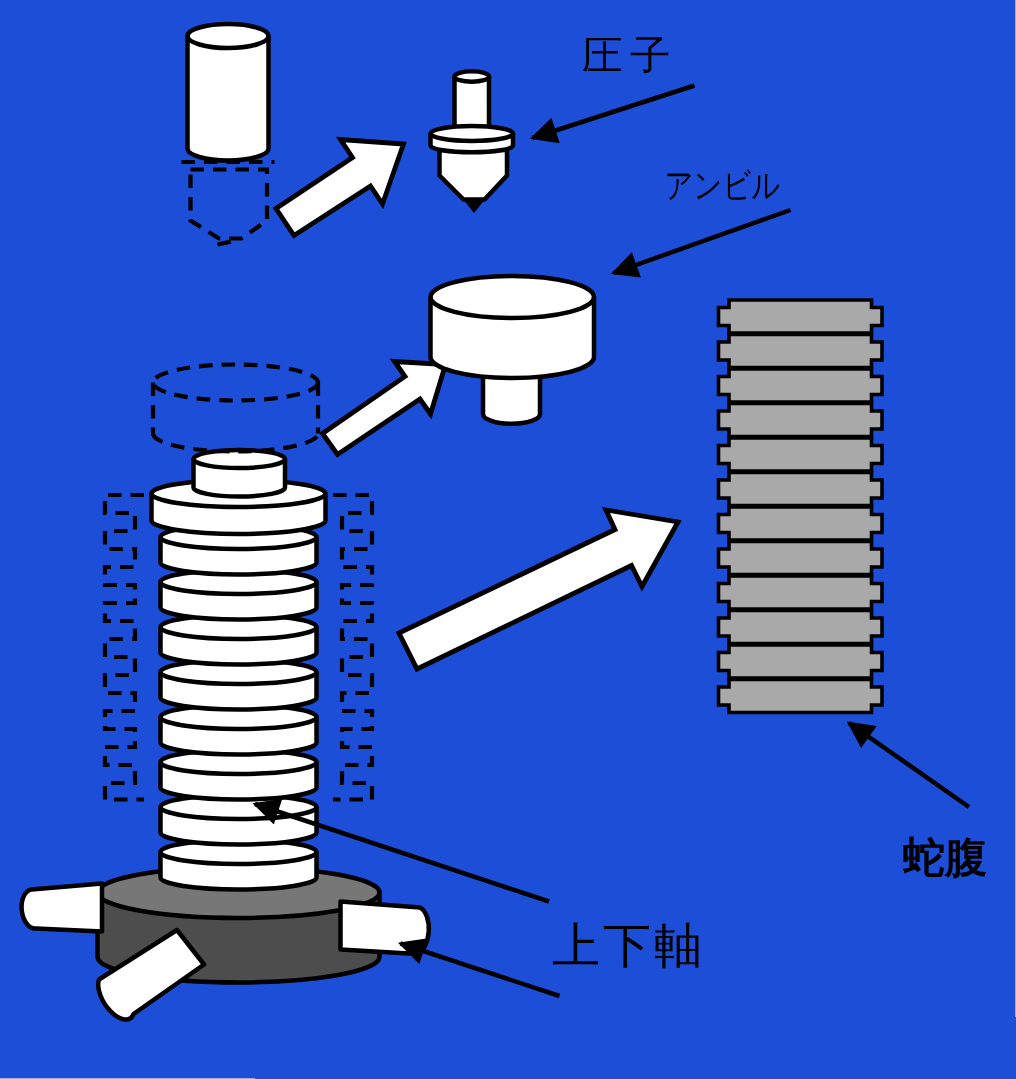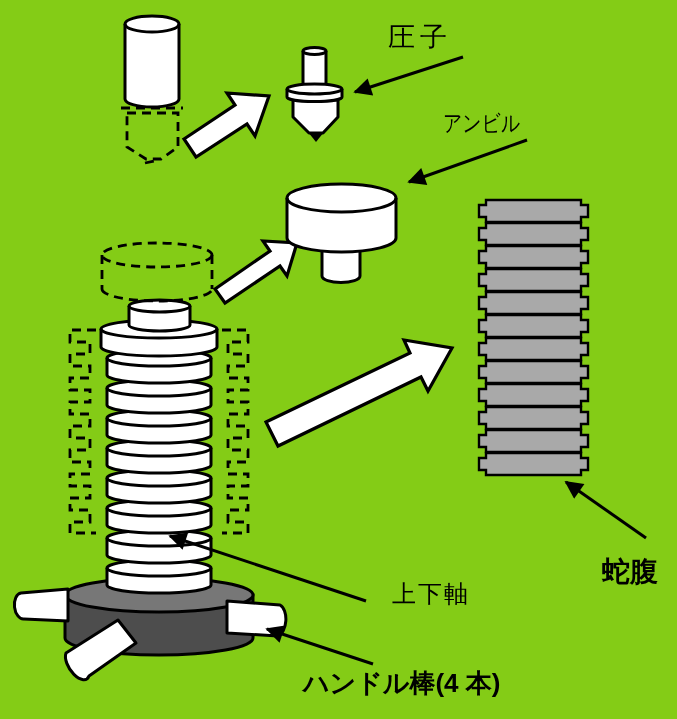--- a/index.html
+++ b/index.html
@@ -1,35 +1,35 @@
 <!DOCTYPE html>
 <html><head>
 <meta charset="utf-8">
 <style>
   html,body{margin:0;padding:0;background:#fff;}
-  .canvas{position:relative;width:677px;height:719px;background:#84cc16;overflow:hidden;
+  .canvas{position:relative;width:677px;height:719px;background:#1d4ed8;overflow:hidden;
           font-family:"Liberation Serif","DejaVu Serif",serif;}
   svg{position:absolute;left:0;top:0;}
   
   .w   {fill:#fff;stroke:#000;stroke-width:3;stroke-linejoin:round;}
   .blk {fill:#fff;stroke:#000;stroke-width:3.2;stroke-linejoin:miter;}
   .nf  {fill:none;stroke:#000;stroke-width:3;}
   .dash{fill:none;stroke:#000;stroke-width:2.8;stroke-dasharray:9 6;stroke-linejoin:miter;}
   .ln  {fill:none;stroke:#000;stroke-width:3;}
   .slat{stroke:#000;stroke-width:2.4;stroke-linejoin:miter;}
   .base-outline{stroke:#000;stroke-width:3;}
   .tip {fill:#000;stroke:none;}
   
   .lbl{position:absolute;color:#000;white-space:nowrap;line-height:1;}
   .lbl.serif{font-family:"Liberation Serif","DejaVu Serif",serif;}
   .lbl.gothic{font-family:"Liberation Sans","DejaVu Sans",sans-serif;font-weight:700;}
   .lbl-indenter{left:388px;top:24px;font-size:27px;letter-spacing:5px;}
   .lbl-anvil{left:443px;top:112px;font-size:23px;transform:scaleX(.82);transform-origin:left top;}
   .lbl-bellows{left:602px;top:558px;font-size:28px;}
-  .lbl-shaft{left:368px;top:582px;font-size:24px;letter-spacing:2px;margin-left:24px;}
+  .lbl-shaft{left:368px;top:614px;font-size:32px;letter-spacing:2px;}
   .lbl-handle{left:303px;top:670px;font-size:26px;}
 </style>
 </head>
 <body>
 
 <div class="canvas">
   <svg width="677" height="719" viewBox="0 0 677 719">
     <defs>
       <marker id="ah" viewBox="0 0 10 10" refX="9" refY="5" markerWidth="7.5" markerHeight="6" orient="auto" markerUnits="strokeWidth">
         <path d="M0,0 L10,5 L0,10 Z" fill="#000"></path>
@@ -126,14 +126,13 @@
     <line class="ln" marker-end="url(#ah)" x1="527" y1="140" x2="409" y2="182"></line>
     <line class="ln" marker-end="url(#ah)" x1="646" y1="538" x2="566" y2="482"></line>
     <line class="ln" marker-end="url(#ah)" x1="366" y1="601" x2="170" y2="536"></line>
     <line class="ln" marker-end="url(#ah)" x1="373" y1="664" x2="267" y2="629"></line>
   </svg>
 
   <div class="lbl serif lbl-indenter">圧子</div>
   <div class="lbl serif lbl-anvil">アンビル</div>
   <div class="lbl gothic lbl-bellows">蛇腹</div>
   <div class="lbl serif lbl-shaft">上下軸</div>
-  <div class="lbl gothic lbl-handle">ハンドル棒(4 本)</div>
 </div>
 
 </body></html>

